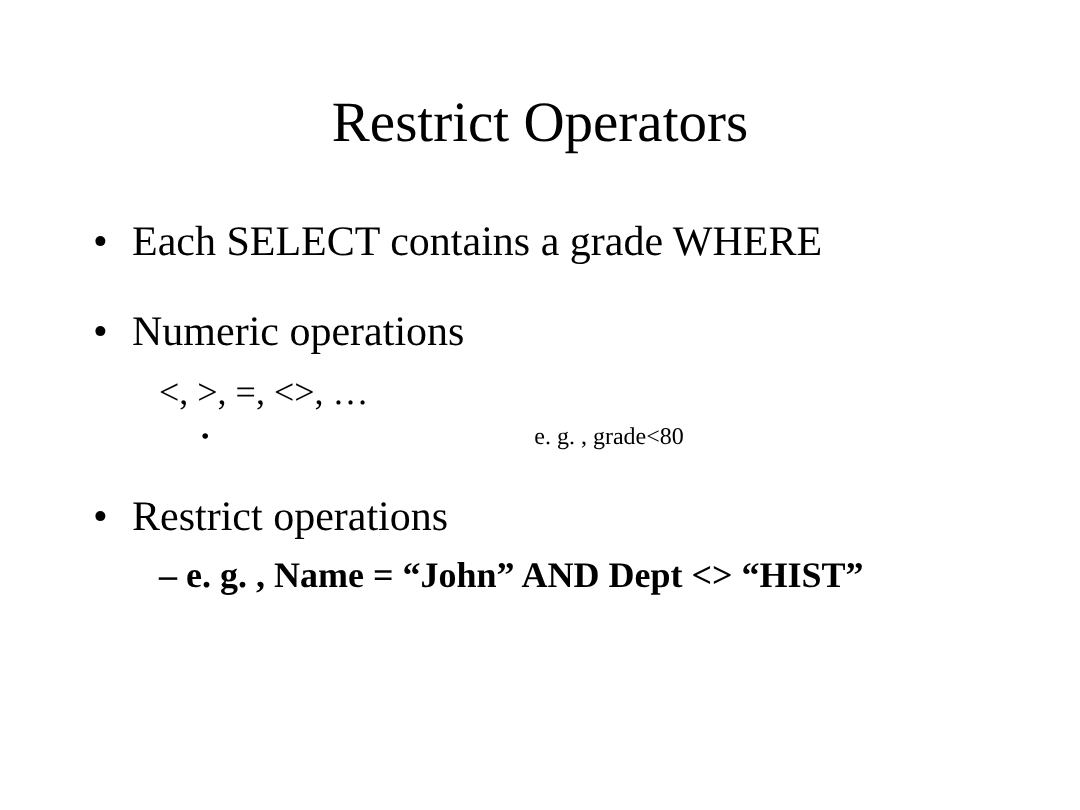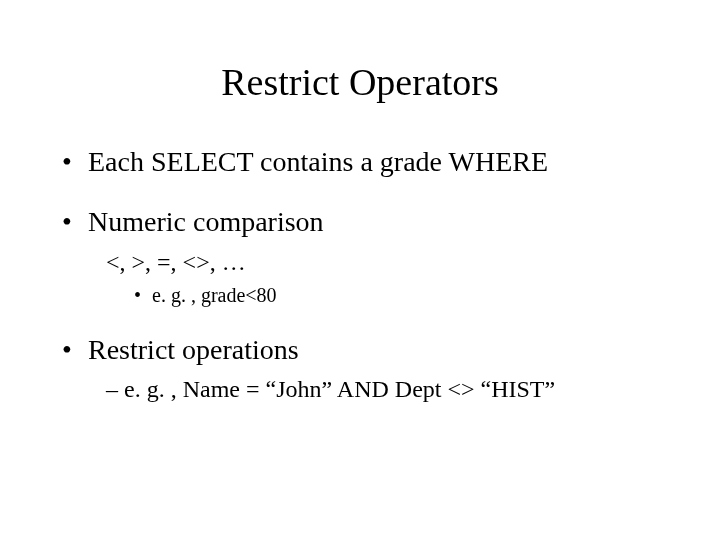--- a/index.html
+++ b/index.html
@@ -43,50 +43,52 @@
     font-size: 28px;
   }
   .sub1 {
     font-size: 24px;
     margin: 6px 0 0 18px;
   }
   ul.lvl3 {
     list-style: none;
     padding: 0;
     margin: 4px 0 0 46px;
-    font-size: 20px;
+    font-size: 16px;
+    text-align: center;
   }
   ul.lvl3 > li {
     position: relative;
     padding-left: 18px;
   }
   ul.lvl3 > li::before {
     content: "•";
     position: absolute;
     left: 0;
     top: 0;
   }
   .sub-dash {
     font-size: 24px;
     margin: 6px 0 0 18px;
+    font-weight: bold;
   }
 </style>
 </head>
 <body>
 
 <div class="slide">
   <h1 class="title">Restrict Operators</h1>
 
   <ul class="lvl1">
     <li>
       <span>Each SELECT contains a grade WHERE</span>
     </li>
 
     <li>
-      <span>Numeric comparison</span>
+      <span>Numeric operations</span>
       <div class="sub1">&lt;, &gt;, =, &lt;&gt;, …</div>
       <ul class="lvl3">
         <li>e. g. , grade&lt;80</li>
       </ul>
     </li>
 
     <li>
       <span>Restrict operations</span>
       <div class="sub-dash">– e. g. , Name = “John” AND Dept &lt;&gt; “HIST”</div>
     </li>

